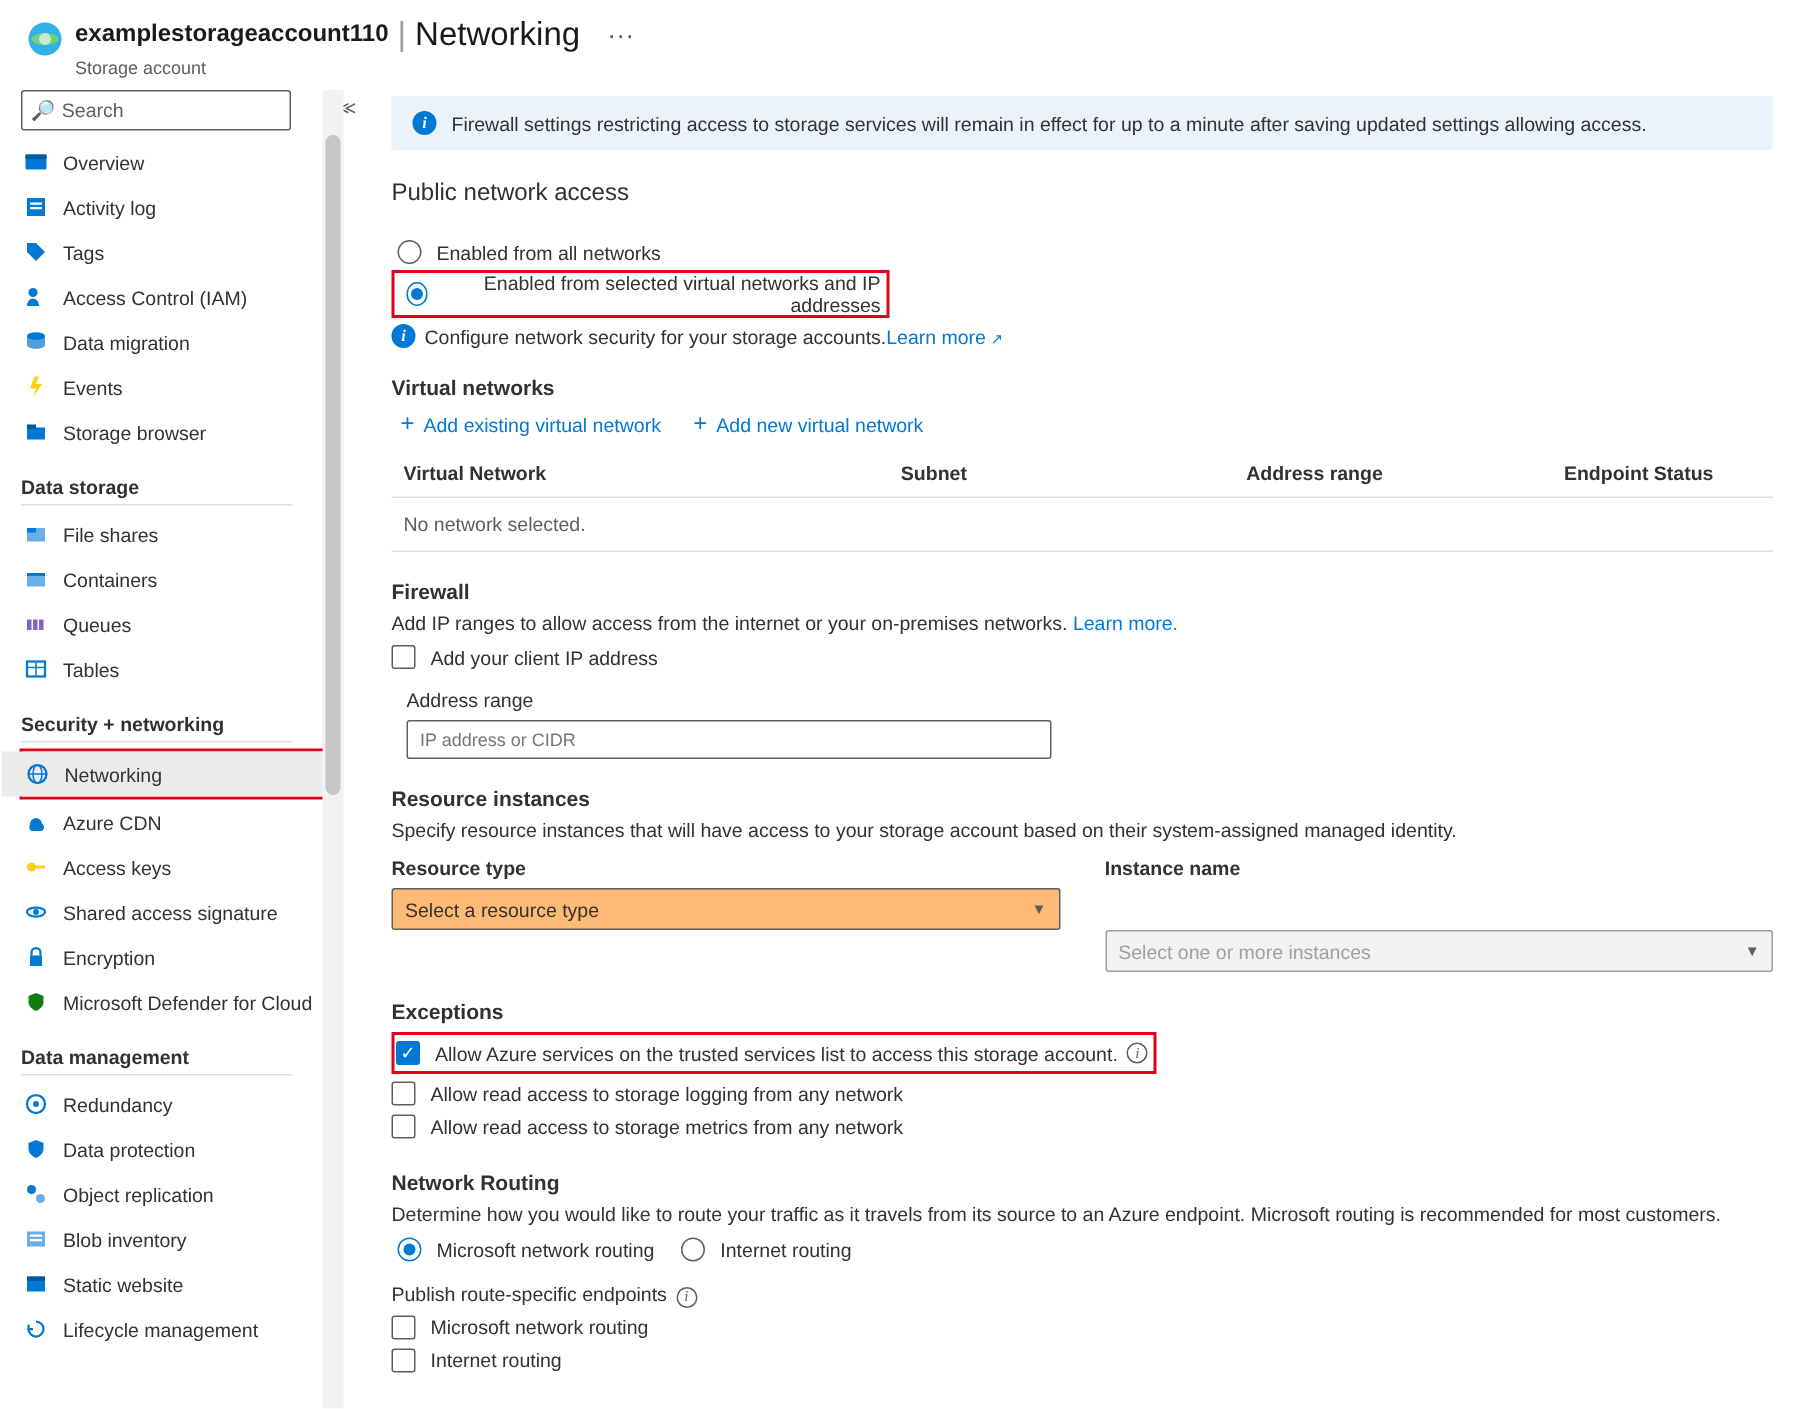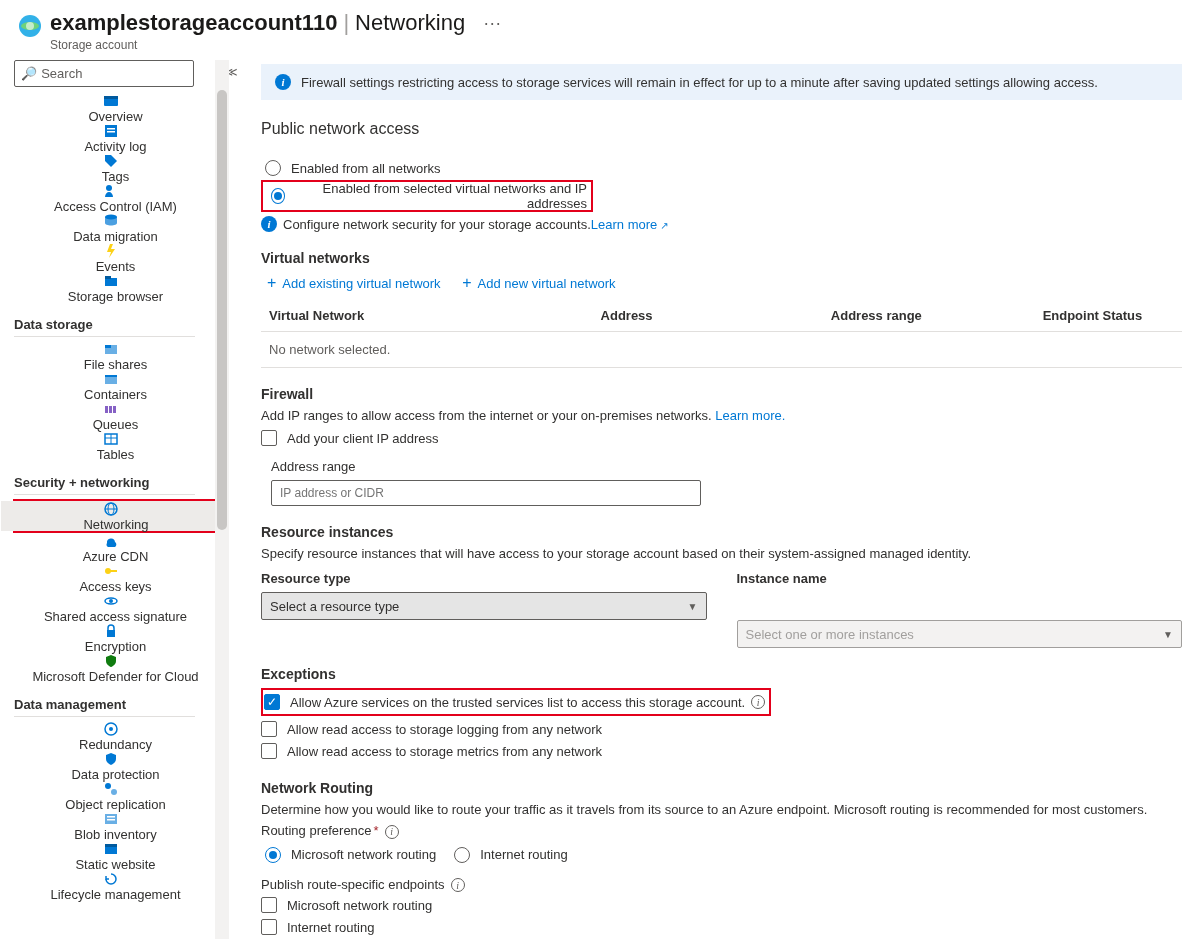--- a/index.html
+++ b/index.html
@@ -1,35 +1,35 @@
 <!DOCTYPE html>
 <html><head>
 <meta charset="utf-8">
 <style>
 * { box-sizing: border-box; margin: 0; padding: 0; }
 body { font-family: "Segoe UI", Arial, sans-serif; font-size: 13px; color: #323130; background: #fff; width: 1200px; height: 939px; overflow: hidden; position: relative; }
 .header { display: flex; align-items: flex-start; padding: 10px 18px 8px 18px; }
 .header-icon { width: 24px; height: 24px; margin-right: 8px; margin-top: 4px; }
 .header-title-row { display: flex; align-items: center; }
-.header-title { font-size: 22px; font-weight: 600; color: #1b1a19; }
+.header-title { font-size: 16px; font-weight: 600; color: #1b1a19; }
 .header-divider { font-size: 22px; color: #a19f9d; margin: 0 6px; font-weight: 300; }
 .header-subtitle { font-size: 22px; font-weight: 400; color: #1b1a19; }
 .header-more { font-size: 18px; color: #605e5c; margin-left: 18px; cursor: pointer; }
 .header-sub { font-size: 12px; color: #605e5c; margin-top: 2px; }
 .container { display: flex; height: calc(939px - 60px); }
 .sidebar-wrap { display: flex; }
 .sidebar { width: 215px; padding: 0 0 0 14px; position: relative; }
 .search-box { display: flex; align-items: center; width: 180px; height: 27px; border: 1px solid #605e5c; border-radius: 2px; padding: 0 6px; margin-bottom: 6px; }
 .search-box span.icon { color: #0078d4; margin-right: 4px; font-size: 13px; }
 .search-box span.lbl { color: #605e5c; font-size: 13px; }
 .collapse-caret { position: absolute; left: 225px; top: 5px; color: #605e5c; font-size: 12px; cursor: pointer; }
 .scroll-track { width: 14px; background: #f3f2f1; position: relative; }
 .scroll-thumb { position: absolute; left: 2px; width: 10px; background: #c8c6c4; border-radius: 5px; top: 30px; height: 440px; }
 .nav-list { list-style: none; }
-.nav-item { display: flex; align-items: center; height: 30px; cursor: pointer; padding-left: 2px; flex-direction: column; }
+.nav-item { display: flex; align-items: center; height: 30px; cursor: pointer; padding-left: 2px; }
 .nav-item.selected { background: #edebe9; margin-left: -14px; padding-left: 16px; width: 214px; }
 .nav-icon { width: 16px; height: 16px; margin-right: 10px; display: inline-flex; align-items: center; justify-content: center; font-size: 14px; }
 .nav-group { font-size: 13px; font-weight: 600; color: #323130; margin: 14px 0 4px 0; }
 .nav-hr { border: none; border-top: 1px solid #e1dfdd; margin: 4px 20px 4px 0; }
 .highlight-red { border: 2px solid #e3001b; }
 .content { flex: 1; padding: 0 18px 18px 32px; overflow-y: auto; }
 .info-banner { background: #eaf2fb; border-left: 0; padding: 10px 14px; display: flex; align-items: center; margin-bottom: 20px; margin-top: 4px; }
 .info-icon-circle { width: 16px; height: 16px; border-radius: 50%; background: #0078d4; color: #fff; display: inline-flex; align-items: center; justify-content: center; font-size: 11px; font-style: italic; font-weight: bold; margin-right: 10px; flex-shrink: 0; font-family: Georgia, serif; }
 .section-label { font-size: 16px; color: #323130; margin: 8px 0 18px 0; }
 .section-heading { font-size: 14px; font-weight: 600; margin: 18px 0 6px 0; }
@@ -43,21 +43,21 @@
 .btn-link { display: inline-flex; align-items: center; color: #0078d4; cursor: pointer; margin-right: 18px; font-size: 13px; }
 .plus-icon { font-size: 16px; margin-right: 6px; font-weight: 300; }
 .vnet-table { width: 100%; border-collapse: collapse; margin-top: 8px; }
 .vnet-table th { text-align: left; font-weight: 600; font-size: 13px; padding: 8px 8px; border-bottom: 1px solid #e1dfdd; }
 .vnet-table td { padding: 10px 8px; border-bottom: 1px solid #e1dfdd; color: #605e5c; font-size: 13px; }
 .checkbox-row { display: flex; align-items: center; height: 22px; }
 .checkbox { width: 16px; height: 16px; border: 1px solid #605e5c; border-radius: 2px; margin-right: 10px; display: inline-flex; align-items: center; justify-content: center; flex-shrink: 0; }
 .checkbox.checked { background: #0078d4; border-color: #0078d4; color: #fff; font-size: 12px; }
 .info-o { width: 14px; height: 14px; border: 1px solid #605e5c; border-radius: 50%; display: inline-flex; align-items: center; justify-content: center; font-size: 10px; margin-left: 6px; color: #605e5c; font-style: italic; font-family: Georgia, serif; }
 .text-input { width: 430px; height: 26px; border: 1px solid #605e5c; border-radius: 2px; padding: 0 8px; font-size: 12px; }
-.select-box { height: 28px; border: 1px solid #605e5c; border-radius: 2px; display: flex; align-items: center; justify-content: space-between; padding: 0 8px; background: #e5e5e5; cursor: pointer; }
+.select-box { height: 28px; border: 1px solid #605e5c; border-radius: 2px; display: flex; align-items: center; justify-content: space-between; padding: 0 8px; background: #fdba74; cursor: pointer; }
 .select-box.disabled { background: #f3f2f1; color: #a19f9d; border-color: #a19f9d; margin-top: 34px; }
 .res-grid { display: flex; gap: 30px; margin-top: 4px; }
 .res-col { flex: 1; }
 .res-label { font-weight: 600; font-size: 13px; margin-bottom: 6px; }
 .chev { font-size: 10px; color: #605e5c; }
 .req-star { color: #a4262c; margin-left: 2px; }
 .sub-indent { margin-left: 10px; margin-top:4px; }
 .vnet-actions { margin-top: 8px; margin-left: 6px; }
 .cfg-row { display:flex; align-items:center; margin-top:4px; }
 nav.nav-highlight { margin-left:-1px; width:206px; }
@@ -357,21 +357,21 @@
         </span>
       <span class="btn-link">
           <span class="plus-icon">+</span>
           <span>Add new virtual network</span>
         </span>
     </div>
     <table class="vnet-table">
       <thead>
           <tr>
         <th style="width:36%;">Virtual Network</th>
-        <th style="width:25%;">Address</th>
+        <th style="width:25%;">Subnet</th>
         <th style="width:23%;">Address range</th>
         <th>Endpoint Status</th>
       </tr>
         </thead>
       <tbody>
           <tr>
             <td colspan="4">No network selected.</td>
           </tr>
         </tbody>
     </table>
@@ -418,21 +418,20 @@
         <span class="checkbox"></span>
         <span>Allow read access to storage logging from any network</span>
       </div>
     <div class="checkbox-row">
         <span class="checkbox"></span>
         <span>Allow read access to storage metrics from any network</span>
       </div>
 
     <div class="section-heading">Network Routing</div>
     <div>Determine how you would like to route your traffic as it travels from its source to an Azure endpoint. Microsoft routing is recommended for most customers.</div>
-    <div style="margin-top:6px;"><span>Routing preference</span><span class="req-star">*</span><span class="info-o">i</span></div>
     <div style="display:flex; gap:14px; margin-top:4px;">
       <div class="radio-row">
           <span class="radio checked"></span>
           <span>Microsoft network routing</span>
         </div>
       <div class="radio-row">
           <span class="radio"></span>
           <span>Internet routing</span>
         </div>
     </div>

